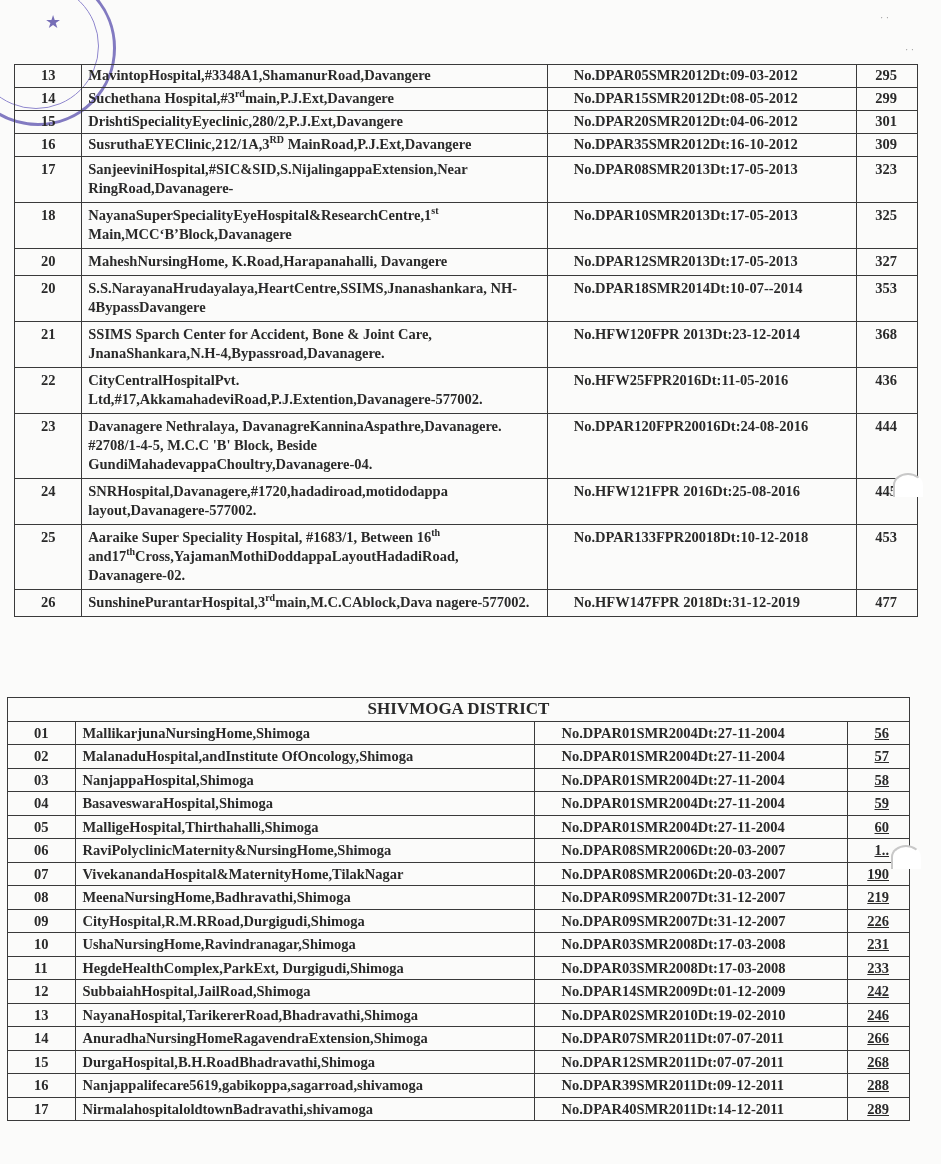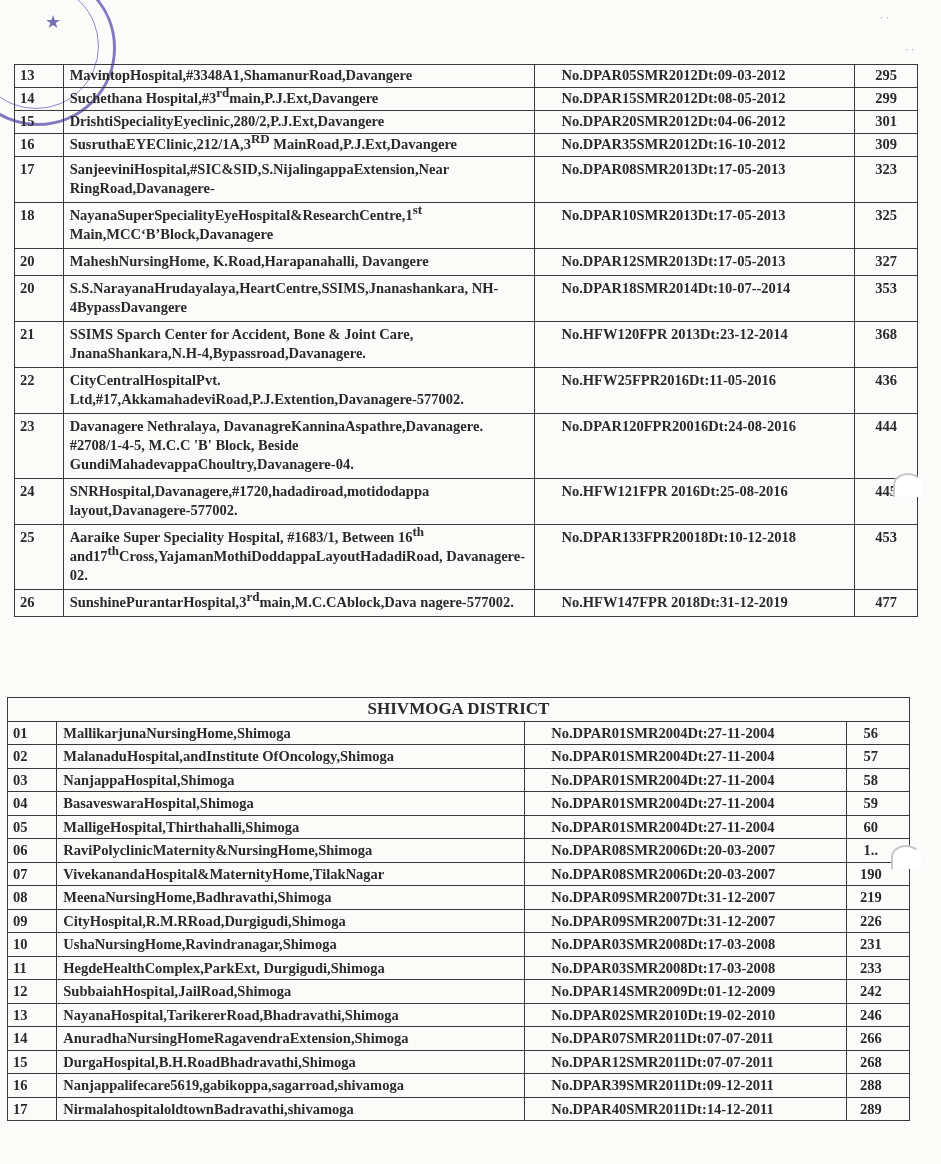--- a/index.html
+++ b/index.html
@@ -3,32 +3,32 @@
   <meta charset="utf-8">
   <style>
     html, body { margin: 0; padding: 0; }
     body {
       width: 941px; height: 1164px; background: #fbfbfa; position: relative; overflow: hidden;
       font-family: "Liberation Serif", "DejaVu Serif", serif;
       color: #2a2a2a;
     }
     table { border-collapse: collapse; position: absolute; font-weight: bold; font-size: 14.5px; }
     td { border: 1.5px solid #3a3a3a; vertical-align: top; padding: 2px 6px 2px 6px; line-height: 19px; }
-    td.sl { width: 40px; padding-left: 5px; }
+    td.sl { width: 40px; padding-left: 26px; }
     td.name { width: 468px; }
     td.order { width: 302px; padding-left: 26px; }
     td.page { width: 38px; text-align: right; padding-right: 20px; }
     #t1 { left: 14px; top: 64px; width: 904px; }
     #t1 td { padding-top: 1px; padding-bottom: 2px; }
     #t1 tr.pad td { padding-top: 3px; padding-bottom: 4px; }
     #t2 { left: 7px; top: 697px; width: 903px; }
     #t2 td { padding-top: 1px; padding-bottom: 1px; line-height: 20.5px; }
-    #t2 td.page { text-align: center; }
+    #t2 td.page { text-align: right; text-decoration: underline; }
     .hdr td { text-align: center; font-size: 17px; padding: 4px 0 2px; line-height: 22px; }
-    sup { font-size: 13px; line-height: 0; }
+    sup { font-size: 10px; line-height: 0; }
     .stamp {
       position: absolute; left: -40px; top: -30px; width: 150px; height: 150px;
       border: 3px solid #5a4fae; border-radius: 50%; opacity: 0.75; pointer-events: none;
     }
     .stamp-inner {
       position: absolute; left: 10px; top: 10px; width: 124px; height: 124px;
       border: 1.5px solid #6a5fbe; border-radius: 50%;
     }
     .star { position: absolute; left: 82px; top: 38px; color: #4a3fa0; font-size: 18px; }
     .flake { position: absolute; width: 26px; height: 22px; border: 2px solid #c8c8c8; border-bottom: none; border-right-color: transparent; border-radius: 50% 50% 0 0; background: #fff; }

